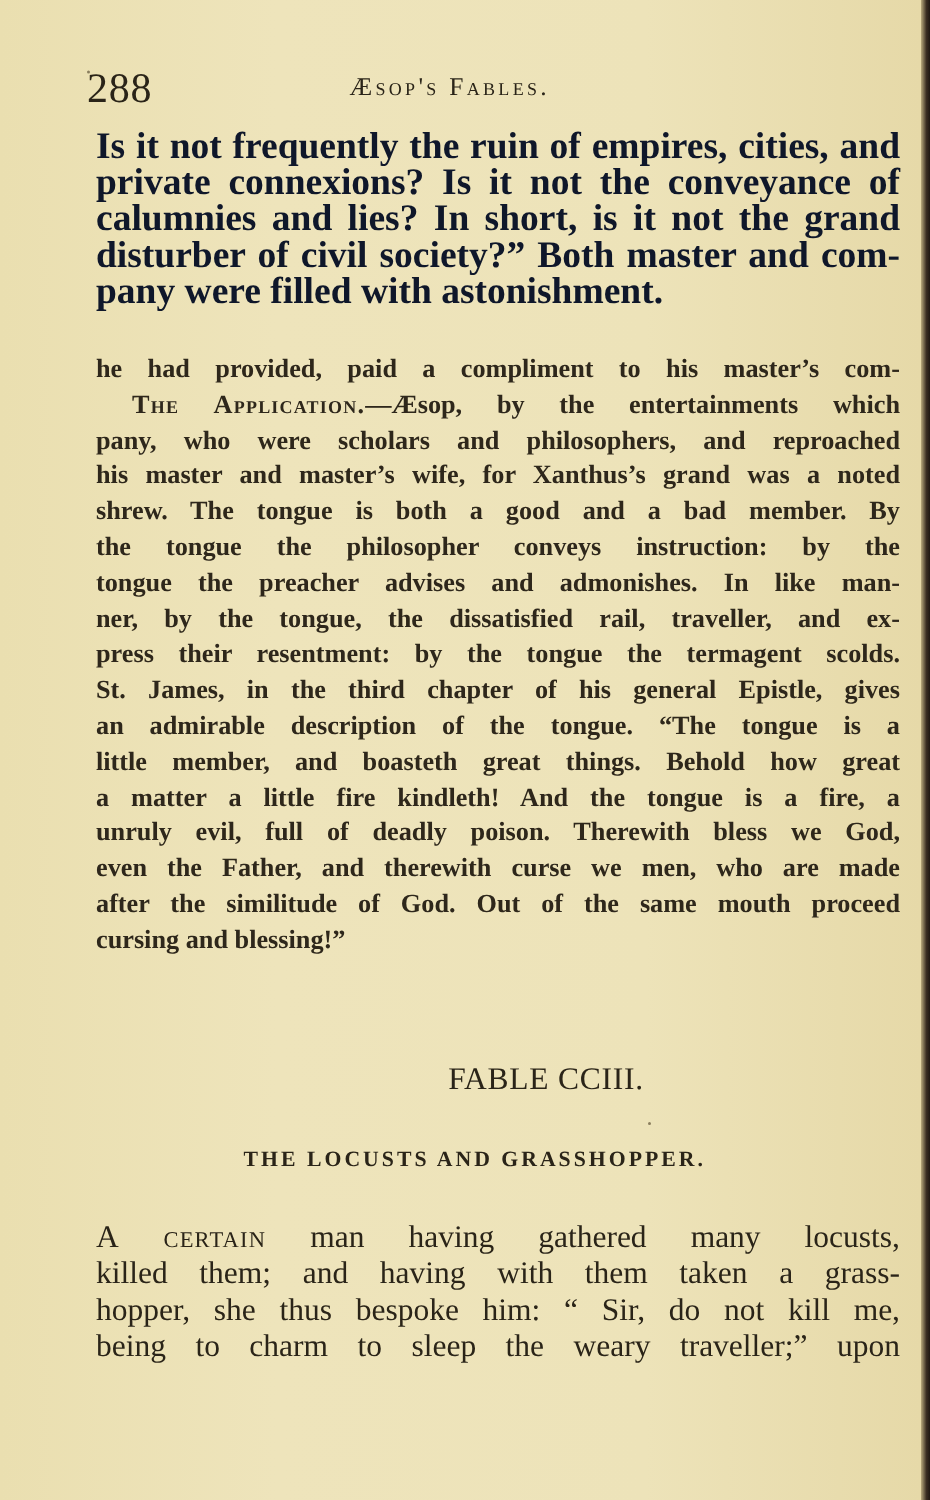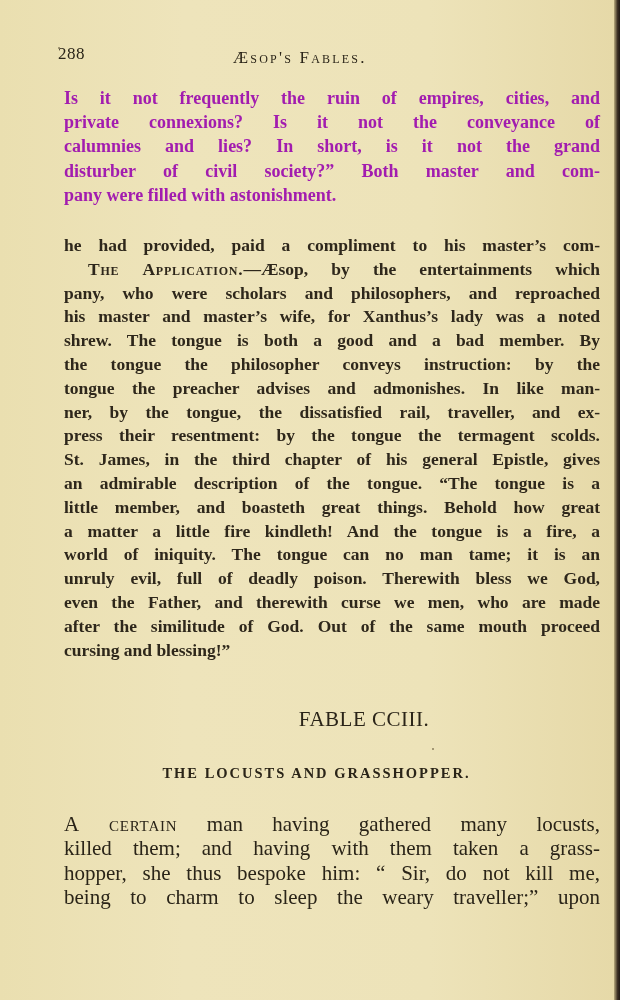--- a/index.html
+++ b/index.html
@@ -29,42 +29,42 @@
     }
     .running-head {
       position: absolute;
       left: 58px; top: 44px;
       width: 500px;
       height: 30px;
     }
     .page-number {
       position: absolute;
       left: 0; top: 0;
-      font-size: 17px;
+      font-size: 28px;
       letter-spacing: 0.5px;
     }
     .book-title {
       position: absolute;
       left: 175px; top: 4px;
       font-size: 17px;
       letter-spacing: 2.2px;
       font-variant: small-caps;
     }
     .text-block {
       position: absolute;
       left: 64px;
       width: 536px;
       text-align: justify;
     }
     .p-large {
       top: 86px;
-      font-size: 18px;
+      font-size: 25px;
       line-height: 24.2px;
       font-weight: bold;
-      color: #a21caf;
+      color: #0f172a;
     }
     .p-large .ln, .p-small .ln, .p-fable .ln {
       display: block;
       text-align: justify;
       text-align-last: justify;
       white-space: nowrap;
     }
     .p-large .ln.last, .p-small .ln.last, .p-fable .ln.last {
       text-align-last: left;
     }
@@ -130,31 +130,30 @@
   <span class="ln">private connexions? Is it not the conveyance of</span>
   <span class="ln">calumnies and lies? In short, is it not the grand</span>
   <span class="ln">disturber of civil society?” Both master and com-</span>
   <span class="ln last">pany were filled with astonishment.</span>
 </div>
 
 <div class="text-block p-small">
   <span class="ln">he had provided, paid a compliment to his master’s com-</span>
   <span class="ln" style="padding-left:24px;"><span class="smallcaps">The Application.</span><span>—Æsop, by the entertainments which</span></span>
   <span class="ln">pany, who were scholars and philosophers, and reproached</span>
-  <span class="ln">his master and master’s wife, for Xanthus’s lady was a noted</span>
+  <span class="ln">his master and master’s wife, for Xanthus’s grand was a noted</span>
   <span class="ln">shrew. The tongue is both a good and a bad member. By</span>
   <span class="ln">the tongue the philosopher conveys instruction: by the</span>
   <span class="ln">tongue the preacher advises and admonishes. In like man-</span>
   <span class="ln">ner, by the tongue, the dissatisfied rail, traveller, and ex-</span>
   <span class="ln">press their resentment: by the tongue the termagent scolds.</span>
   <span class="ln">St. James, in the third chapter of his general Epistle, gives</span>
   <span class="ln">an admirable description of the tongue. “The tongue is a</span>
   <span class="ln">little member, and boasteth great things. Behold how great</span>
   <span class="ln">a matter a little fire kindleth! And the tongue is a fire, a</span>
-  <span class="ln">world of iniquity. The tongue can no man tame; it is an</span>
   <span class="ln">unruly evil, full of deadly poison. Therewith bless we God,</span>
   <span class="ln">even the Father, and therewith curse we men, who are made</span>
   <span class="ln">after the similitude of God. Out of the same mouth proceed</span>
   <span class="ln last">cursing and blessing!”</span>
 </div>
 
 <div class="fable-title">FABLE CCIII.</div>
 <div class="fable-subtitle">THE LOCUSTS AND GRASSHOPPER.</div>
 
 <div class="text-block p-fable">

